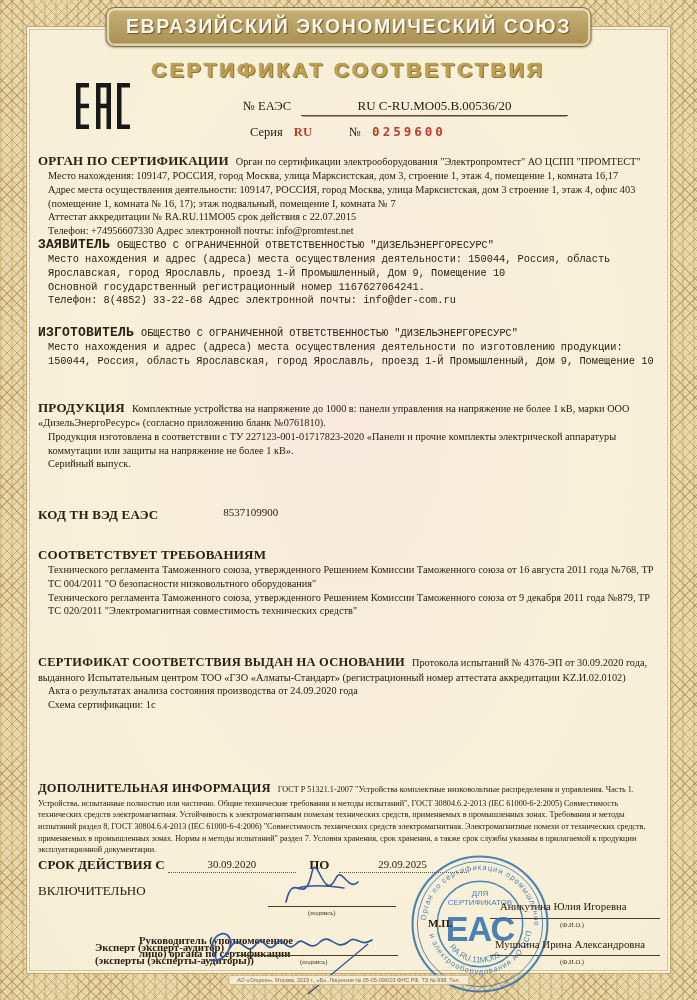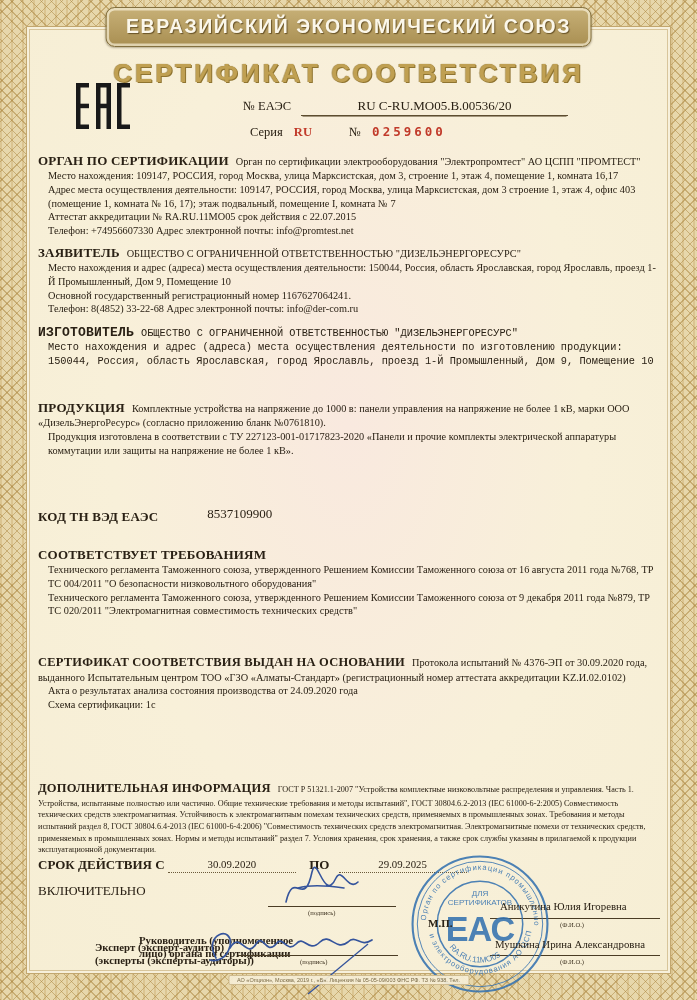--- a/index.html
+++ b/index.html
@@ -25,21 +25,21 @@
     border:1px solid #83703f; border-radius:9px;
     box-shadow: inset 0 0 0 2.5px rgba(252,246,224,.65), 0 1px 2px rgba(60,45,15,.35);
     padding:7px 20px 8px; white-space:nowrap; z-index:5;
   }
   .banner span{
     font-family:"Liberation Sans", sans-serif; font-weight:bold; font-size:19.5px;
     letter-spacing:1.5px; color:#fbf7ea; text-shadow:1px 1px 1px rgba(92,70,28,.85);
   }
   .doc-title{
     position:absolute; top:58px; left:0; right:0; text-align:center; z-index:4;
-    font-family:"Liberation Sans", sans-serif; font-weight:bold; font-size:26px;
+    font-family:"Liberation Sans", sans-serif; font-weight:bold; font-size:21px;
     letter-spacing:3px; color:#c0a052;
     text-shadow: 1px 1px 0 #8f7430, -1px 0 0 rgba(143,116,48,.4), 0 0 1px #8f7430;
   }
   .eac-mark{ position:absolute; left:76px; top:82px; z-index:4; }
   .num-row{ position:absolute; top:98px; left:243px; z-index:4; font-size:12.5px; }
   .num-row .lbl{ margin-right:10px; }
   .num-row .val{
     display:inline-block; min-width:255px; text-align:center; font-size:13px;
     border-bottom:1px solid #5d4d30; box-shadow:0 2.5px 0 -1.5px rgba(93,77,48,.55);
     padding:0 6px 1px;
@@ -48,21 +48,21 @@
   .red{ color:#c13a2a; }
   .serial-digits{
     font-family:"DejaVu Sans Mono", monospace; color:#c13a2a; letter-spacing:3px;
     font-size:12.5px; font-weight:bold;
   }
   .sec{ position:absolute; left:38px; width:624px; font-size:10.3px; line-height:1.33; z-index:3; }
   .sec .sh{ font-weight:bold; font-size:13px; letter-spacing:.2px; margin-right:7px; }
   .sec .lines{ margin-left:10px; }
   .sec.small-body{ font-size:8.2px; line-height:1.42; }
   .sec.small-body .sh{ font-size:12.5px; }
-  .code-val{ font-size:13px; margin-left:42px; vertical-align:3px; }
+  .code-val{ font-size:11px; margin-left:58px; vertical-align:3px; }
   .validity{ position:absolute; left:38px; top:857px; z-index:3; font-size:13px; font-weight:bold; }
   .validity .date{
     display:inline-block; width:128px; text-align:center; font-weight:normal; font-size:10.8px;
     border-bottom:1px dotted #6b5a3a; vertical-align:bottom; padding-bottom:2px;
   }
   .validity .po{ margin:0 6px 0 10px; }
   .inclusive{ position:absolute; left:38px; top:883px; z-index:3; font-size:13px; font-weight:normal; }
   .sig-role{ position:absolute; left:95px; width:170px; font-size:10.8px; font-weight:bold; line-height:1.25; z-index:3; }
   .sig-line{ position:absolute; border-bottom:1px solid #4a3c24; z-index:3; }
   .tiny-lbl{ position:absolute; font-size:6.6px; color:#3d3220; z-index:3; }
@@ -121,40 +121,41 @@
   <div class="sec" style="top:152px;">
     <span class="sh">ОРГАН ПО СЕРТИФИКАЦИИ</span><span>Орган по сертификации электрооборудования "Электропромтест" АО ЦСПП "ПРОМТЕСТ"</span>
     <div class="lines">
       <div>Место нахождения: 109147, РОССИЯ, город Москва, улица Марксистская, дом 3, строение 1, этаж 4, помещение 1, комната 16,17</div>
       <div>Адрес места осуществления деятельности: 109147, РОССИЯ, город Москва, улица Марксистская, дом 3 строение 1, этаж 4, офис 403 (помещение 1, комната № 16, 17); этаж подвальный, помещение I, комната № 7</div>
       <div>Аттестат аккредитации № RA.RU.11МО05 срок действия с 22.07.2015</div>
       <div>Телефон: +74956607330 Адрес электронной почты: info@promtest.net</div>
     </div>
   </div>
 
-  <div class="sec" style="top:244px;">
+  <div class="sec" style="top:236px;font-family:Liberation Mono, monospace;">
     <span class="sh">ЗАЯВИТЕЛЬ</span><span>ОБЩЕСТВО С ОГРАНИЧЕННОЙ ОТВЕТСТВЕННОСТЬЮ "ДИЗЕЛЬЭНЕРГОРЕСУРС"</span>
     <div class="lines">
       <div>Место нахождения и адрес (адреса) места осуществления деятельности: 150044, Россия, область Ярославская, город Ярославль, проезд 1-Й Промышленный, Дом 9, Помещение 10</div>
       <div>Основной государственный регистрационный номер 1167627064241.</div>
       <div>Телефон: 8(4852) 33-22-68 Адрес электронной почты: info@der-com.ru</div>
     </div>
   </div>
 
   <div class="sec" style="top:324px;font-family:Liberation Mono, monospace;">
     <span class="sh">ИЗГОТОВИТЕЛЬ</span><span>ОБЩЕСТВО С ОГРАНИЧЕННОЙ ОТВЕТСТВЕННОСТЬЮ "ДИЗЕЛЬЭНЕРГОРЕСУРС"</span>
     <div class="lines">
       <div>Место нахождения и адрес (адреса) места осуществления деятельности по изготовлению продукции: 150044, Россия, область Ярославская, город Ярославль, проезд 1-Й Промышленный, Дом 9, Помещение 10</div>
     </div>
   </div>
 
   <div class="sec" style="top:399px;">
     <span class="sh">ПРОДУКЦИЯ</span><span>Комплектные устройства на напряжение до 1000 в: панели управления на напряжение не более 1 кВ, марки ООО «ДизельЭнергоРесурс» (согласно приложению бланк №0761810).</span>
     <div class="lines">
       <div>Продукция изготовлена в соответствии с ТУ 227123-001-01717823-2020 «Панели и прочие комплекты электрической аппаратуры коммутации  или защиты на напряжение не более 1 кВ».</div>
+      <div>Серийный выпуск.</div>
     </div>
   </div>
 
   <div class="sec" style="top:505px;">
     <span class="sh">КОД ТН ВЭД ЕАЭС</span><span class="code-val">8537109900</span>
   </div>
 
   <div class="sec" style="top:546px;">
     <div class="sh">СООТВЕТСТВУЕТ ТРЕБОВАНИЯМ</div>
     <div class="lines">

